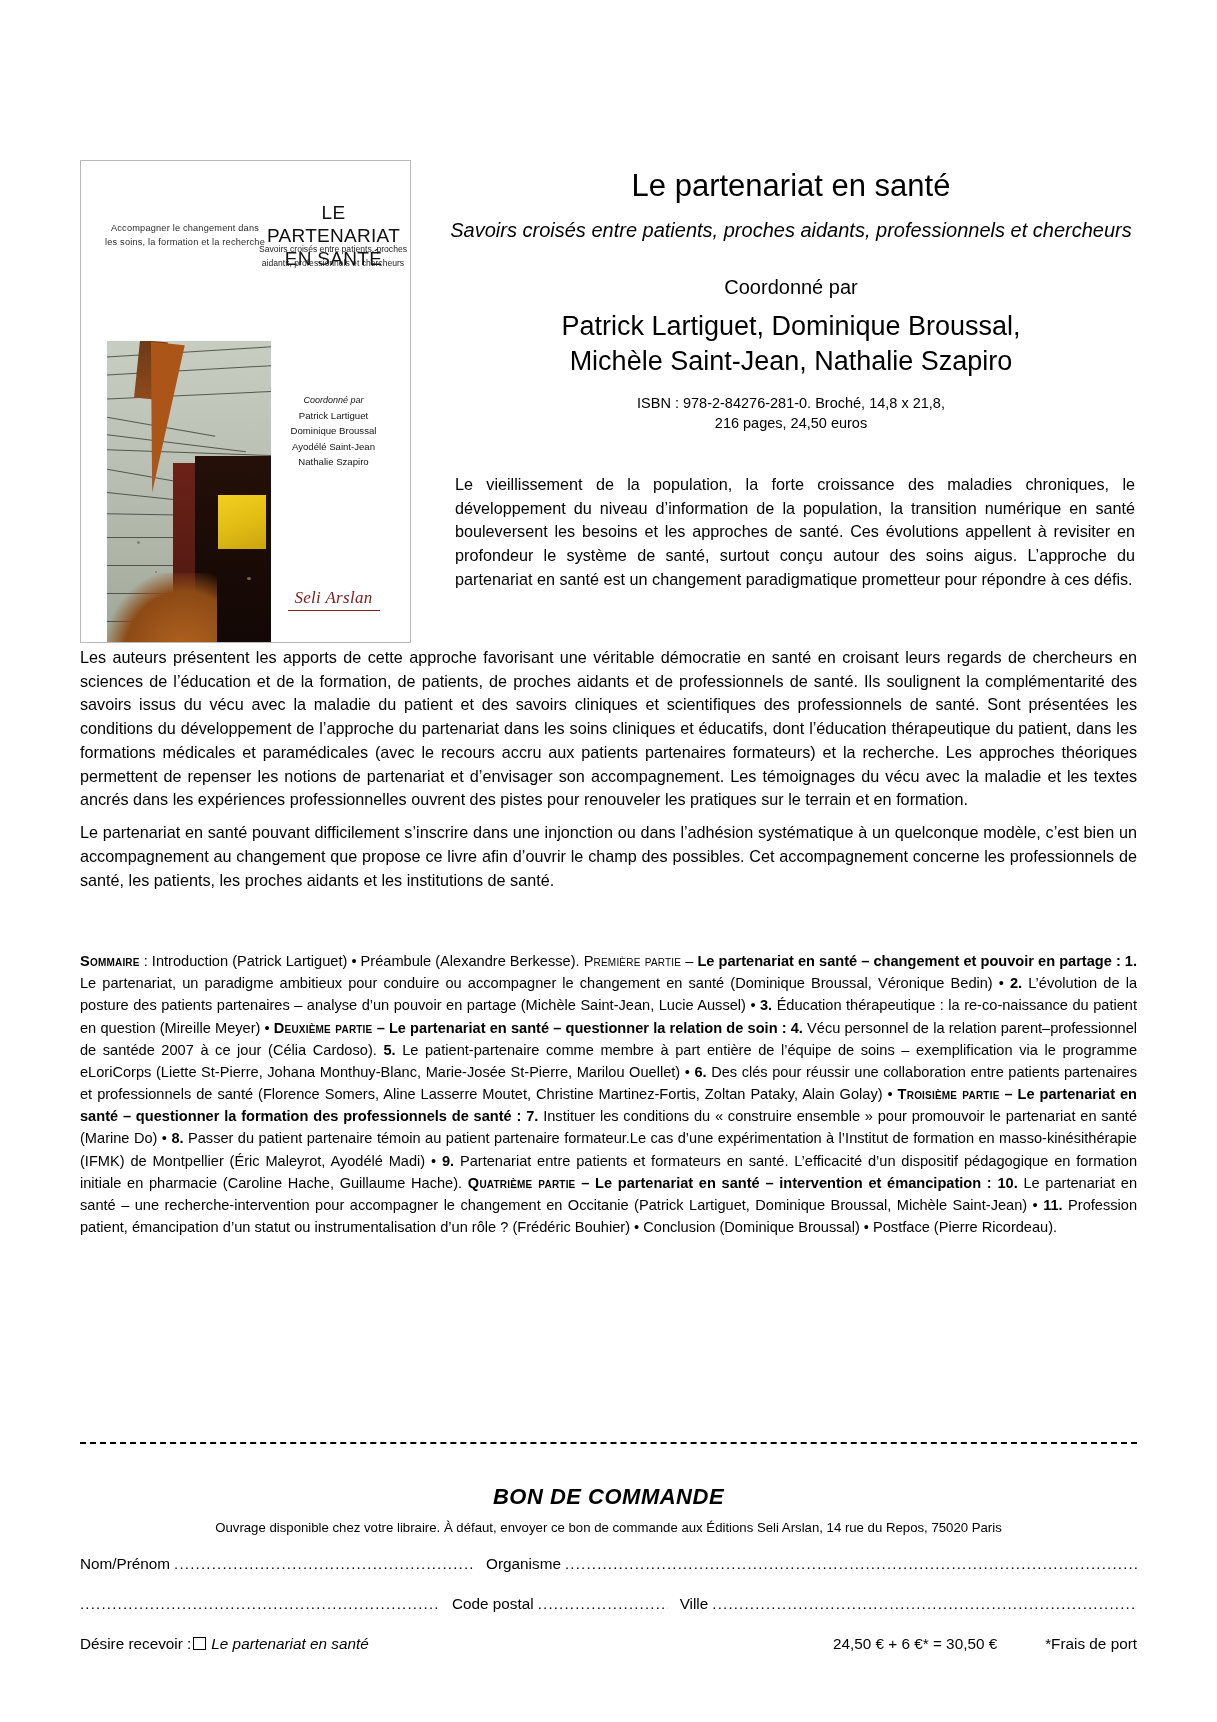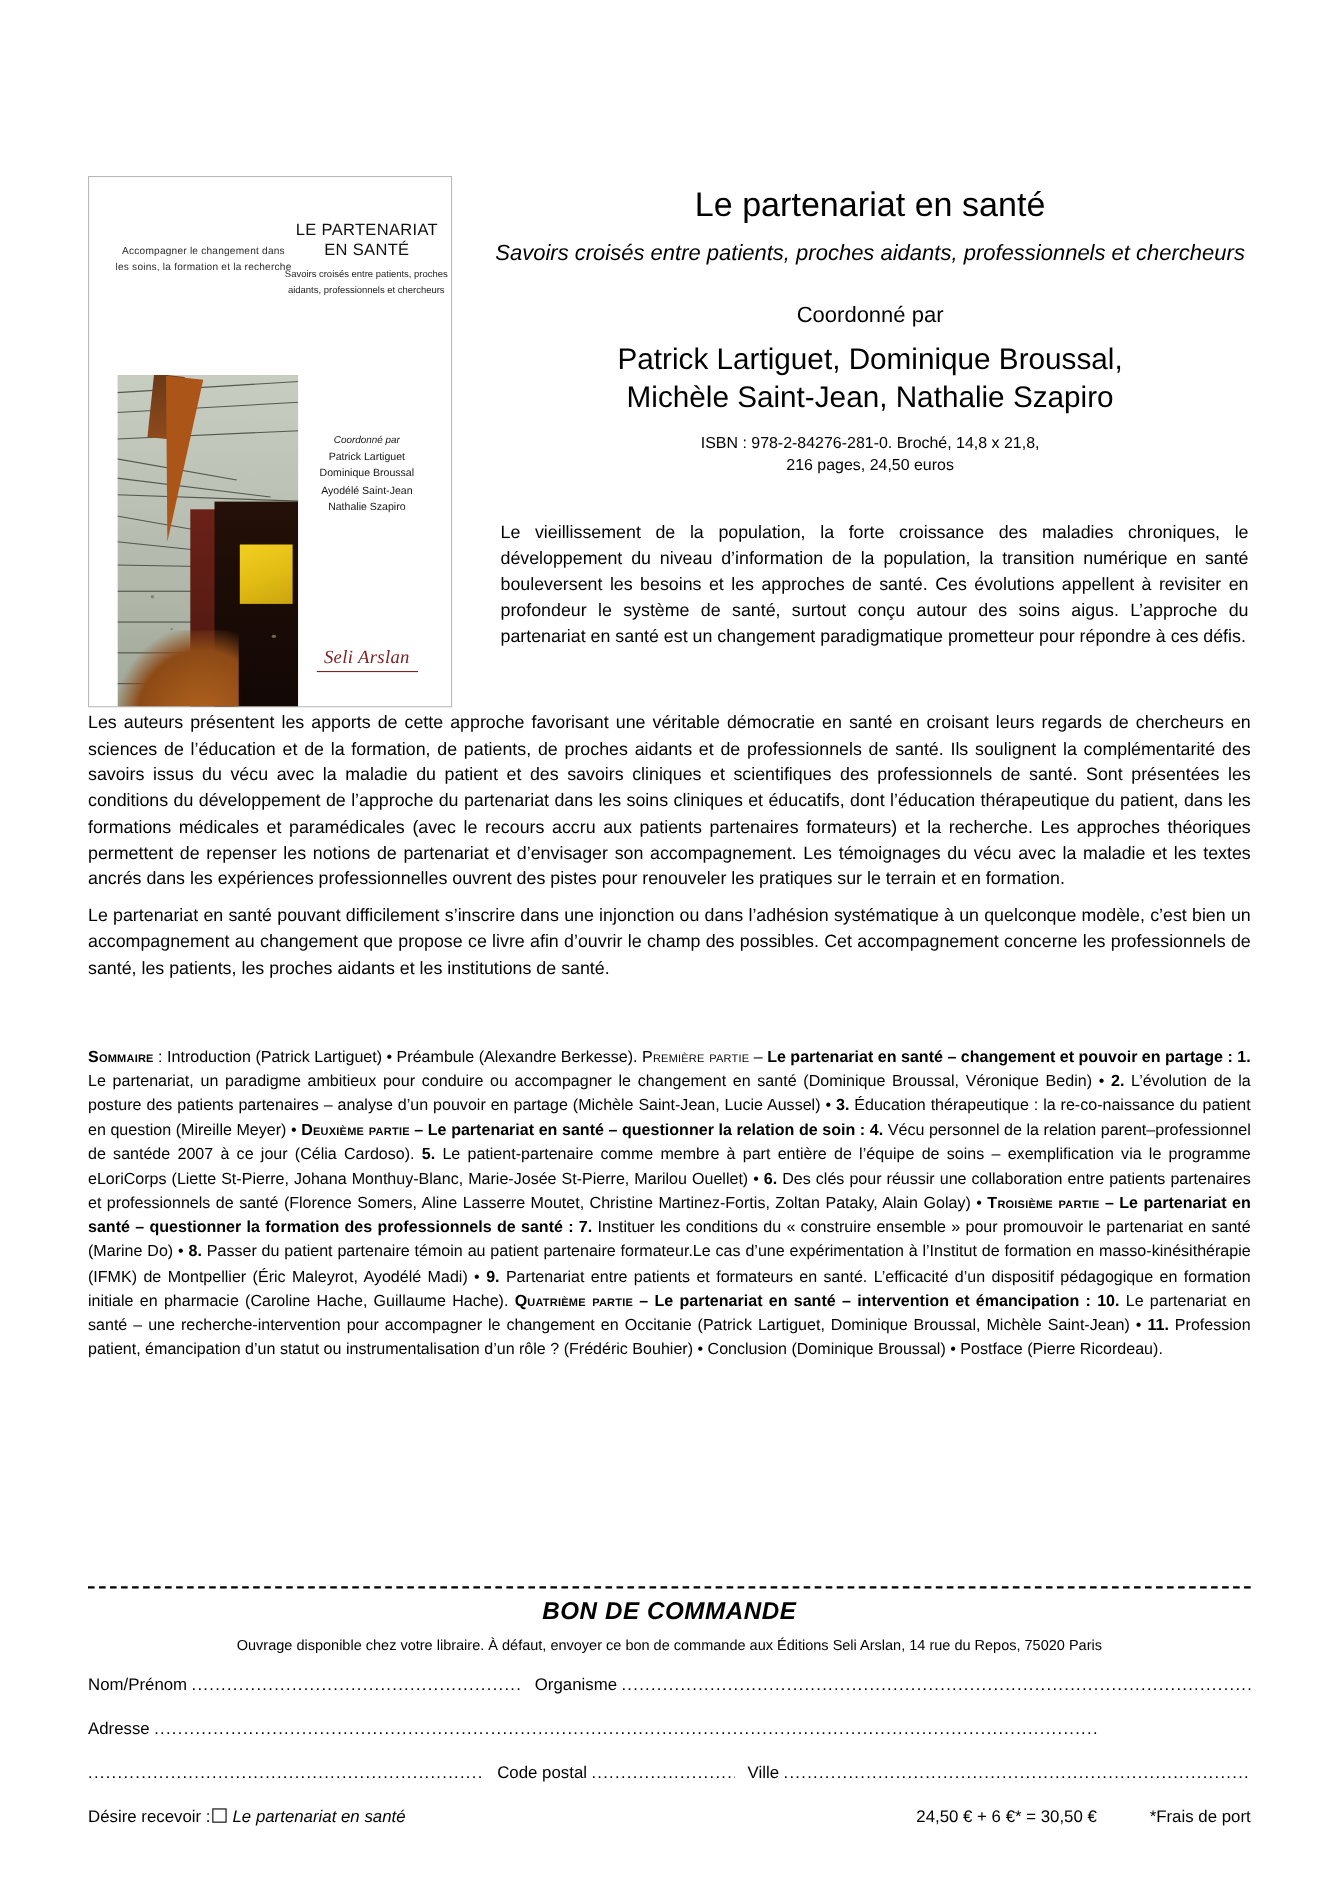--- a/index.html
+++ b/index.html
@@ -55,21 +55,21 @@
     color: #2b2b2b;
     letter-spacing: .2px;
   }
   .cover-title {
     position: absolute;
     left: 180px;
     top: 40px;
     width: 145px;
     text-align: center;
     font-family: "Liberation Sans", sans-serif;
-    font-size: 15px;
+    font-size: 19px;
     font-weight: 400;
     line-height: 1.22;
     color: #101010;
     letter-spacing: .3px;
   }
   .cover-subtitle {
     position: absolute;
     left: 176px;
     top: 82px;
     width: 152px;
@@ -281,21 +281,21 @@
     position: absolute;
     left: 80px;
     top: 1442px;
     width: 1057px;
     border-top: 2px dashed #000;
     height: 0;
   }
   .order {
     position: absolute;
     left: 80px;
-    top: 1452px;
+    top: 1484px;
     width: 1057px;
   }
   .order-title {
     text-align: center;
     font-size: 22px;
     font-weight: bold;
     font-style: italic;
     letter-spacing: .5px;
     margin: 0 0 10px 0;
   }
@@ -439,24 +439,20 @@
     <div class="order-note">Ouvrage disponible chez votre libraire. À défaut, envoyer ce bon de commande aux Éditions Seli Arslan, 14 rue du Repos, 75020 Paris</div>
 
     <div class="frow">
       <span class="flabel">Nom/Prénom</span>
       <span class="dots-fixed" style="width:300px;">................................................................................................................................................................</span>
       <span class="gap"></span>
       <span class="flabel">Organisme</span>
       <span class="dots">................................................................................................................................................................</span>
     </div>
 
-    <div class="frow">
-      <span class="flabel">Adresse</span>
-      <span class="dots">................................................................................................................................................................</span>
-    </div>
 
     <div class="frow">
       <span class="dots-fixed" style="width:360px;">................................................................................................................................................................</span>
       <span class="gap"></span>
       <span class="flabel">Code postal</span>
       <span class="dots-fixed" style="width:130px;">................................................................................................................................................................</span>
       <span class="gap"></span>
       <span class="flabel">Ville</span>
       <span class="dots">................................................................................................................................................................</span>
     </div>

